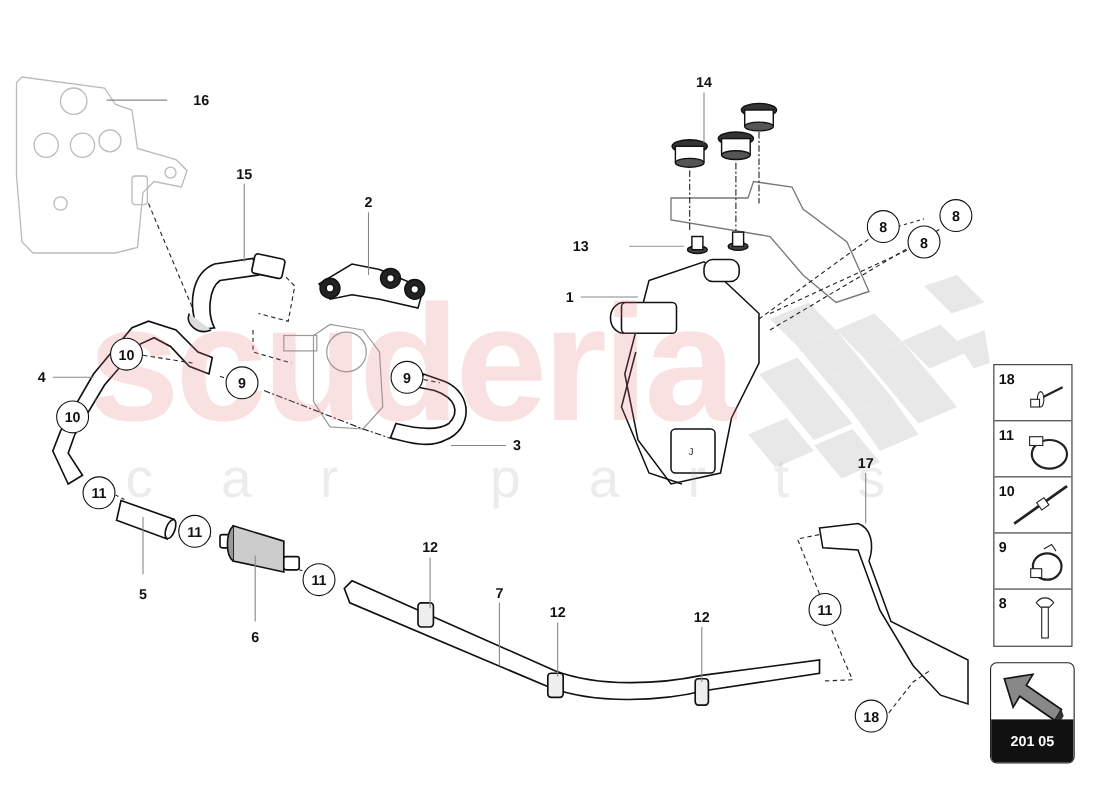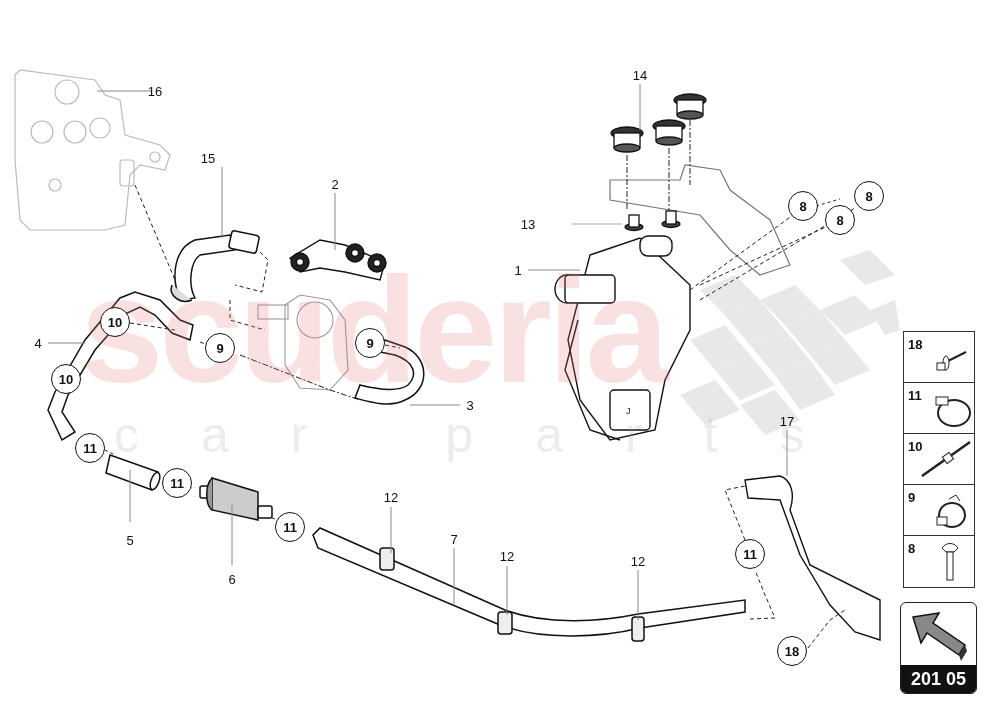--- a/index.html
+++ b/index.html
@@ -1,28 +1,28 @@
 <!DOCTYPE html>
 <html><head>
 <meta charset="utf-8">
 <style>
   html,body{margin:0;padding:0;background:#fff;}
   body{width:1000px;height:727px;position:relative;overflow:hidden;font-family:"Liberation Sans",sans-serif;}
   #stage{position:absolute;left:0;top:0;width:1000px;height:727px;}
-  .lbl{position:absolute;font-weight:normal;font-size:13px;color:#111;transform:translate(-50%,-50%);white-space:nowrap;}
+  .lbl{position:absolute;font-weight:bold;font-size:13px;color:#111;transform:translate(-50%,-50%);white-space:nowrap;}
   .circ{position:absolute;width:30px;height:30px;border:1.6px solid #111;border-radius:50%;background:#fff;display:flex;align-items:center;justify-content:center;font-weight:bold;font-size:13px;color:#111;transform:translate(-50%,-50%);box-sizing:border-box;}
   .wm{position:absolute;font-family:"Liberation Sans",sans-serif;font-weight:bold;color:rgba(230,120,120,0.22);pointer-events:none;}
   .wm2{position:absolute;font-family:"Liberation Sans",sans-serif;color:rgba(150,150,150,0.18);pointer-events:none;letter-spacing:0;}
   .legend{position:absolute;left:903px;top:331px;width:70px;border:1px solid #333;background:#fff;}
   .legend-cell{height:51px;border-bottom:1px solid #333;position:relative;box-sizing:border-box;}
   .legend-cell:last-child{border-bottom:none;}
   .legend-num{position:absolute;left:4px;top:5px;font-weight:bold;font-size:13px;color:#111;}
   .legend-cell svg{position:absolute;left:0;top:0;}
   .navbox{position:absolute;left:900px;top:602px;width:75px;height:90px;border:1.5px solid #222;border-radius:6px;overflow:hidden;background:#fff;}
-  .navbox .code{position:absolute;left:0;bottom:0;width:100%;height:28px;background:#111;color:#fff;font-weight:bold;font-size:18px;display:flex;align-items:center;justify-content:center;}
+  .navbox .code{position:absolute;left:0;bottom:0;width:100%;height:39px;background:#111;color:#fff;font-weight:bold;font-size:13px;display:flex;align-items:center;justify-content:center;}
 </style>
 </head>
 <body>
 
 <div id="stage">
   <svg width="1000" height="727" viewBox="0 0 1000 727" style="position:absolute;left:0;top:0;">
 
     <g fill="#e6e6e6" opacity="0.9">
       <polygon points="700,290 735,275 760,300 725,315"></polygon>
       <polygon points="760,300 795,285 820,310 785,325"></polygon>
@@ -167,22 +167,22 @@
     <path d="M385,345 L400,348" stroke="#222" stroke-dasharray="4,3"></path>
     <path d="M105,450 L115,455 M162,482 L192,488 M272,518 L278,520" stroke="#222" stroke-dasharray="3,3"></path>
   </svg>
 
   <div class="wm" style="left:80px;top:255px;font-size:150px;line-height:1;letter-spacing:-4px;">scuderia</div>
   <div class="wm2" style="left:96px;top:410px;font-size:50px;line-height:1;word-spacing:0;margin-left:18px;">
     <span style="letter-spacing:62px;">car parts</span>
   </div>
 
   <div id="labels">
-      <div class="lbl" style="left: 155px; top: 91px; text-align: center;">16</div>
-      <div class="lbl" style="left: 208px; top: 158px;">15</div>
+      <div class="lbl" style="left: 183px; top: 91px; text-align: center;">16</div>
+      <div class="lbl" style="left: 222px; top: 158px;">15</div>
       <div class="lbl" style="left: 335px; top: 184px;">2</div>
       <div class="lbl" style="left: 640px; top: 75px;">14</div>
       <div class="lbl" style="left: 528px; top: 224px;">13</div>
       <div class="lbl" style="left: 518px; top: 270px;">1</div>
       <div class="lbl" style="left: 38px; top: 343px;">4</div>
       <div class="lbl" style="left: 470px; top: 405px;">3</div>
       <div class="lbl" style="left: 130px; top: 540px;">5</div>
       <div class="lbl" style="left: 232px; top: 579px;">6</div>
       <div class="lbl" style="left: 391px; top: 497px;">12</div>
       <div class="lbl" style="left: 454px; top: 539px;">7</div>

